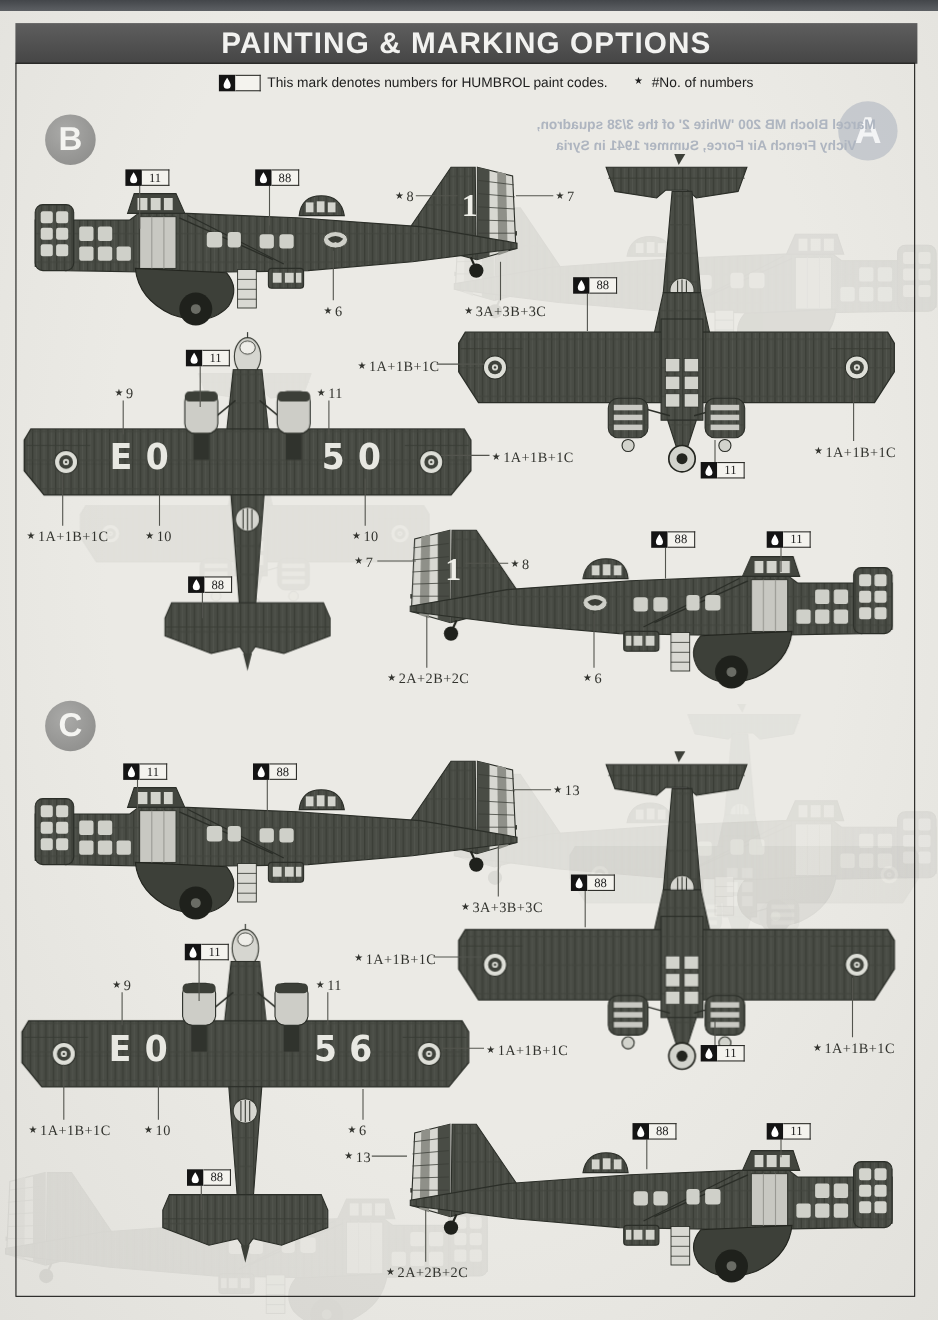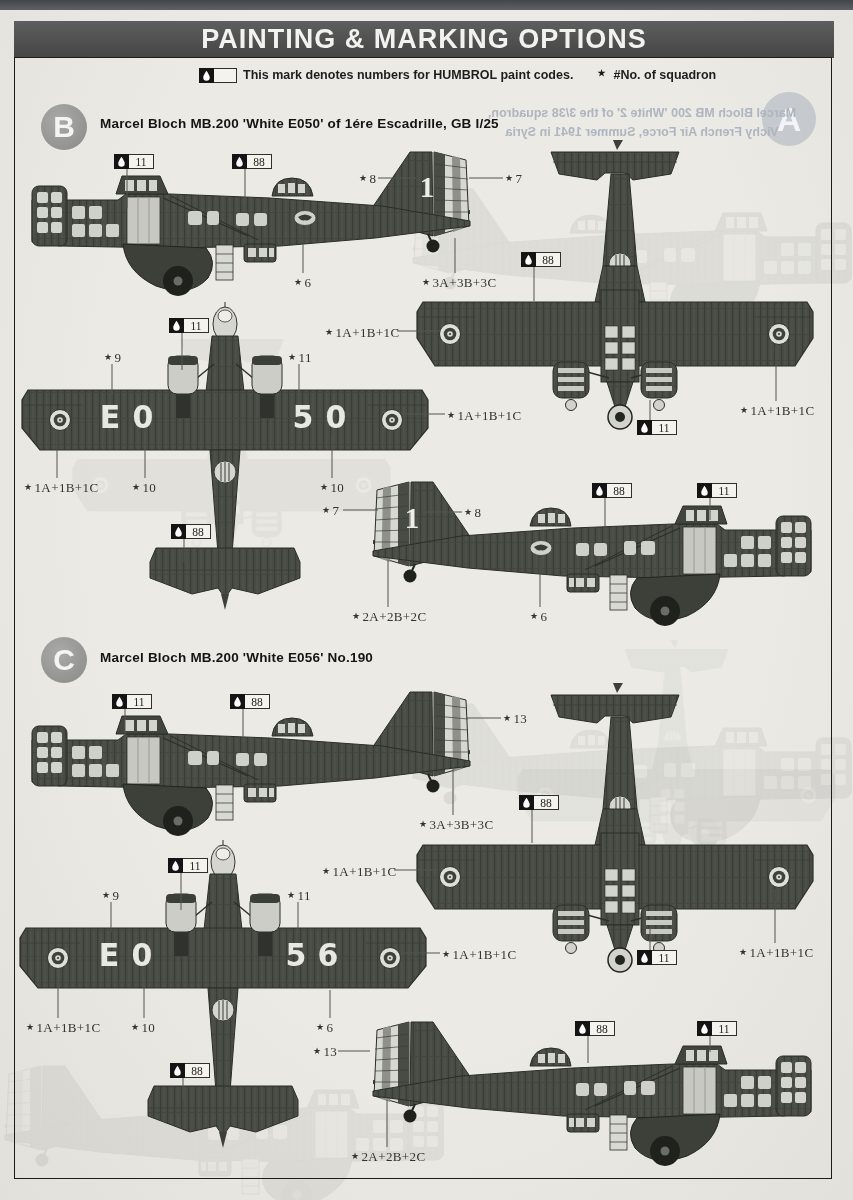--- a/index.html
+++ b/index.html
@@ -7,21 +7,21 @@
         background:radial-gradient(ellipse at 50% 40%, #ebeae5 55%, #e1e0db 100%);
         font-family:"Liberation Sans",sans-serif;padding-left:15px;}
   .scan-top{position:absolute;left:0;top:0;width:853px;height:10px;
         background:linear-gradient(#43464a,#5d6064);}
   .banner{position:absolute;left:14px;top:21px;width:820px;height:37px;
         background:linear-gradient(#5e5e5e,#454545);color:#f2f2f0;
         font-weight:bold;font-size:27px;line-height:37px;text-align:center;letter-spacing:1px;}
   .frame{position:absolute;left:14px;top:57px;width:816px;height:1120px;
         border:1.6px solid #1c1c1a;pointer-events:none;z-index:6;}
   .legend{position:absolute;left:199px;top:67px;height:16px;display:flex;align-items:center;
-        gap:6px;font-size:12.5px;color:#1d1d1d;z-index:5;font-weight:bold;}
+        gap:6px;font-size:12.5px;color:#1d1d1d;z-index:5;}
   .legend .gap{width:12px;}
   .chip{position:absolute;display:flex;height:15px;z-index:5;}
   .chip-sq{width:15px;height:15px;background:#141414;display:flex;align-items:center;justify-content:center;flex:none;}
   .chip-num{min-width:25px;height:15px;background:#f4f3ee;border:1px solid #2f2f2b;border-left:none;
         font:11.5px "Liberation Serif",serif;display:flex;align-items:center;justify-content:center;
         padding:0 2px;box-sizing:border-box;color:#222;}
   .legend .chip{position:static;}
   .callout{position:absolute;white-space:nowrap;font:13px "Liberation Serif",serif;
         color:#32332e;letter-spacing:.4px;z-index:5;}
   .callout .star, .star-glyph{font-size:9px;position:relative;top:-2px;margin-right:2px;}
@@ -57,33 +57,31 @@
       <span class="chip-sq">
         <svg width="9" height="11" viewBox="0 0 10 12">
             <path d="M5 0.6 C5 0.6 1.4 5.8 1.4 8.1 a3.6 3.6 0 0 0 7.2 0 C8.6 5.8 5 0.6 5 0.6 Z" fill="#fff"></path>
           </svg>
       </span>
       <span class="chip-num" style="min-width:23px"></span>
     </span>
     <span>This mark denotes numbers for HUMBROL paint codes.</span>
     <span class="gap"></span>
     <span class="star-glyph">★</span>
-    <span>#No. of squadron</span>
+    <span>#No. of numbers</span>
   </div>
 
   <div class="ghost-badge">A</div>
   <div class="ghost-text">
     <div>Marcel Bloch MB 200 'White 2' of the 3/38 squadron,</div>
     <div>Vichy French Air Force, Summer 1941 in Syria</div>
   </div>
 
   <div class="badge" style="left:41px;top:104px">B</div>
-  <div class="sec-title" style="left:100px;top:116px">Marcel Bloch MB.200 'White E050'  of 1ére Escadrille, GB I/25</div>
   <div class="badge" style="left:41px;top:637px">C</div>
-  <div class="sec-title" style="left:100px;top:650px">Marcel Bloch MB.200 'White E056' No.190</div>
 
   <svg class="layer" id="art-layer" width="853" height="1200" viewBox="0 0 853 1200">
     <defs>
       <pattern id="ribs" width="7" height="26" patternUnits="userSpaceOnUse">
         <rect width="7" height="26" fill="#494c45"></rect>
         <rect width="1.2" height="26" fill="#3a3d36"></rect>
         <rect x="3.6" width="0.7" height="26" fill="#545750"></rect>
         <rect y="12" width="7" height="0.8" fill="#41443d"></rect>
       </pattern>
       <g id="roundel">

